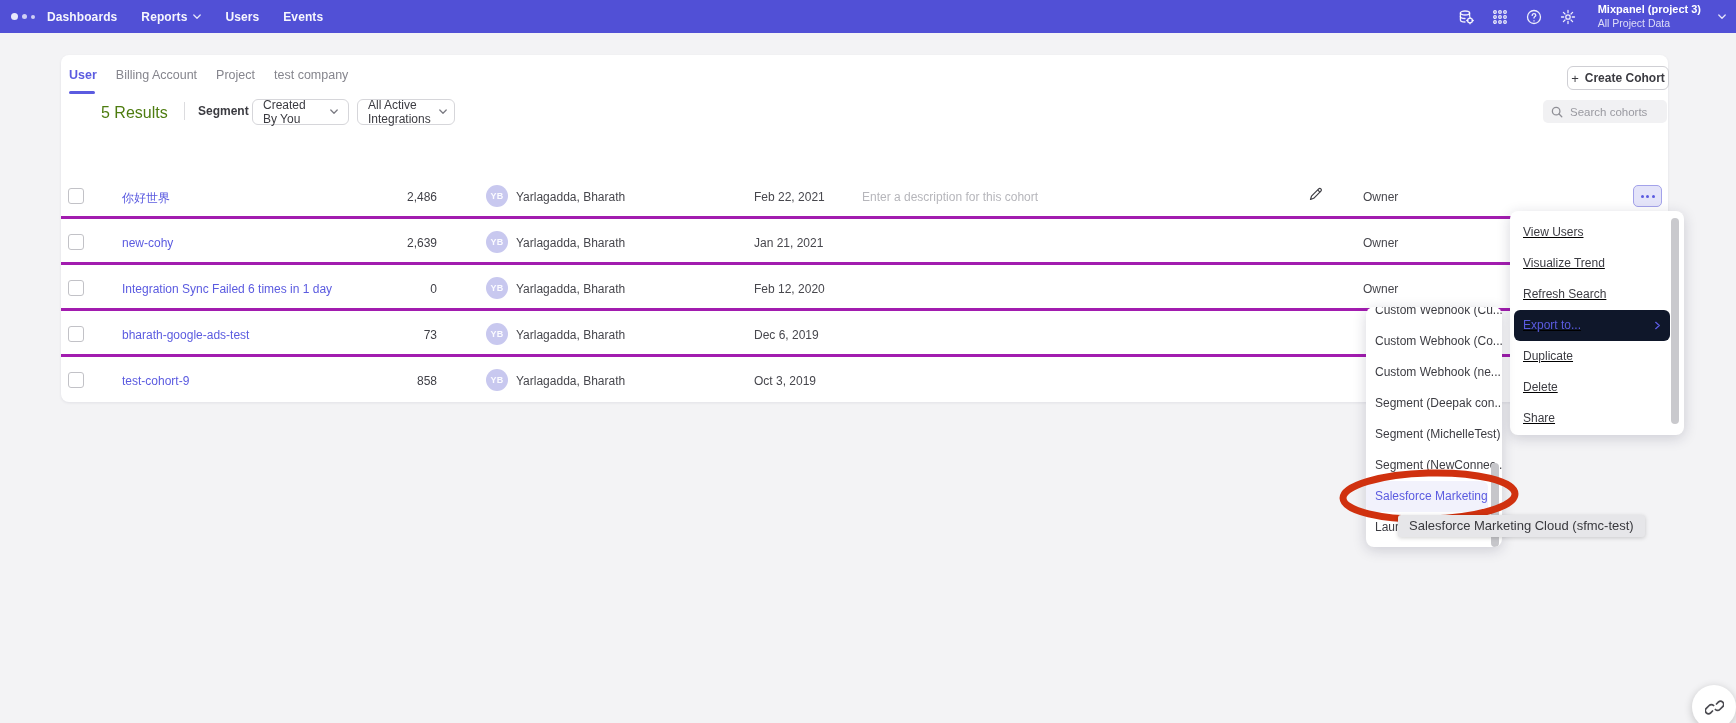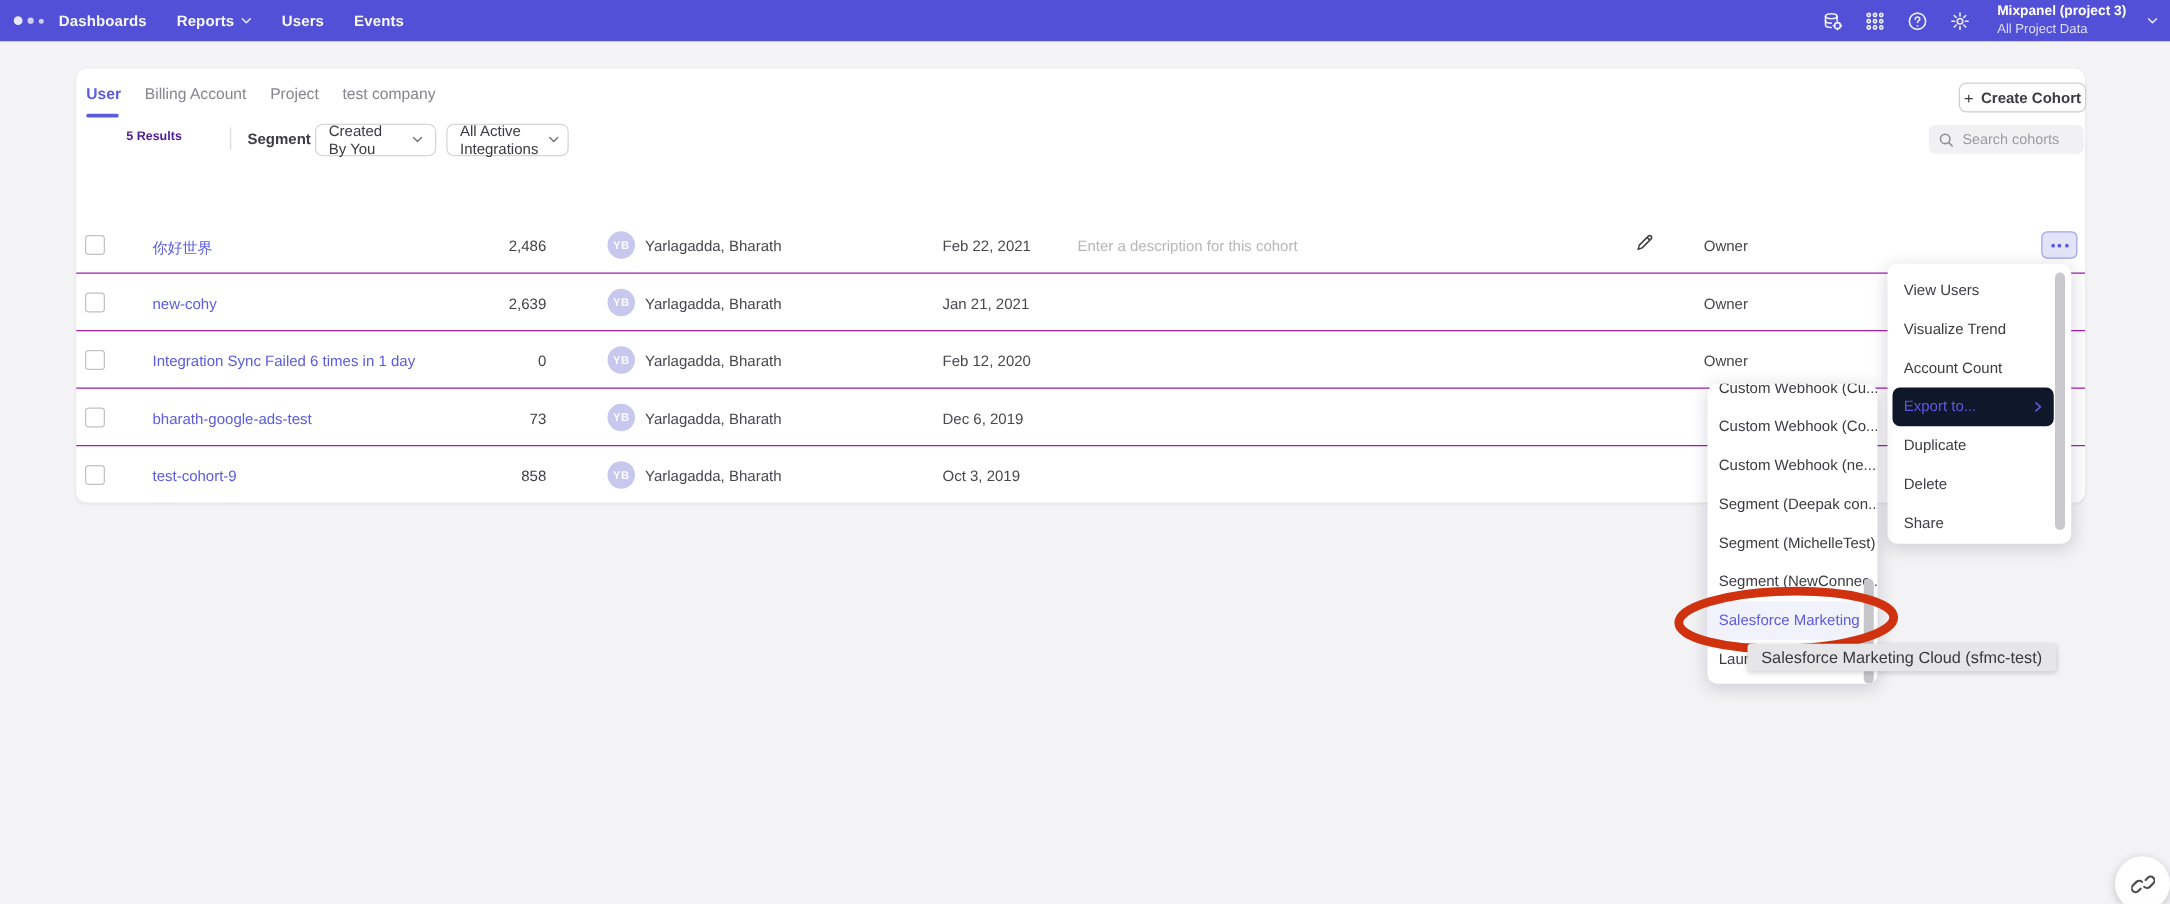--- a/index.html
+++ b/index.html
@@ -35,21 +35,21 @@
   
   .card { position:absolute; left:61px; top:55px; width:1607px; height:347px; background:#fff; border-radius:8px; box-shadow:0 1px 3px rgba(30,30,60,0.08); }
   .tabs { position:absolute; left:8px; top:13px; display:flex; gap:19px; }
   .tab { font-size:12.5px; color:#85858d; cursor:pointer; padding-bottom:12px; position:relative; }
   .tab.active { color:#5b5be0; font-weight:bold; }
   .tab.active::after { content:""; position:absolute; left:0; bottom:0; width:26px; height:3px; border-radius:2px; background:#5b5be0; }
   .create-btn { position:absolute; left:1506px; top:11px; width:102px; height:24px; border:1px solid #cfcfd4; border-radius:6px; background:#fff; display:flex; align-items:center; justify-content:center; gap:6px; font-size:12px; color:#3b3b41; font-weight:bold; cursor:pointer; }
   .create-btn .plus { font-size:13px; font-weight:normal; color:#3b3b41; }
 
   .filter-row { position:absolute; left:0; top:44px; width:100%; height:26px; }
-  .results { position:absolute; left:40px; top:5px; font-size:10px; color:#4c1d95; font-weight:bold; }
+  .results { position:absolute; left:40px; top:5px; font-size:16px; color:#4d7c0f; font-weight:normal; }
   .vdiv { position:absolute; left:123px; top:3px; width:1px; height:18px; background:#dcdcdf; }
   .filter-by { position:absolute; left:137px; top:5px; font-size:12px; color:#3b3b41; font-weight:bold; }
   .drop-btn { position:absolute; top:0; height:26px; border:1px solid #d6d6da; border-radius:6px; background:#fff; display:flex; align-items:center; gap:8px; padding:0 10px; font-size:12px; color:#3b3b41; cursor:pointer; }
   .drop-btn .chev path { stroke:#7a7a82; }
   .db1 { left:191px; width:97px; }
   .db2 { left:296px; width:98px;align-items:center; }
   .search-cohorts { position:absolute; left:1482px; top:1px; width:124px; height:23px; background:#f1f1f3; border-radius:5px; display:flex; align-items:center; gap:7px; padding:0 8px; cursor:text; }
   .search-cohorts svg { width:12px; height:12px; flex:0 0 auto; }
   .search-cohorts svg circle, .search-cohorts svg line { fill:none; stroke:#8f8f96; stroke-width:1.5; stroke-linecap:round; }
   .search-cohorts .ph { color:#9a9aa1; font-size:11.5px; }
@@ -61,37 +61,37 @@
   .thead .cb { top:4px; }
   .h-name { left:61px; }
   .h-count { left:300px; width:76px; text-align:right; }
   .h-created { left:440px; }
   .h-mod { left:693px; display:flex; align-items:center; gap:5px; }
   .h-desc { left:801px; }
   .h-access { left:1302px; }
   .sort-ico { width:8px; height:11px; }
   .sort-ico path { fill:none; stroke:#8f8f96; stroke-width:1.4; stroke-linecap:round; stroke-linejoin:round; }
 
-  .trow { position:absolute; left:0; width:100%; height:46px; border-bottom:1px solid #a21caf; }
+  .trow { position:absolute; left:0; width:100%; height:46px; border-bottom:3px solid #a21caf; }
   .trow .cb { top:15px; }
   .cell { position:absolute; top:17px; font-size:12px; color:#47474d; }
   .cname { left:61px; color:#5b5be0; cursor:pointer; text-decoration:none; }
   .ccount { left:300px; width:76px; text-align:right; color:#3f3f46; }
   .avatar { position:absolute; left:425px; top:12px; width:22px; height:22px; border-radius:50%; background:#c8c8ef; color:#fbfbff; font-size:9px; font-weight:bold; display:flex; align-items:center; justify-content:center; letter-spacing:0.3px; }
   .ccreator { left:455px; }
   .cmod { left:693px; }
   .cdesc { left:801px; color:#b6b6bb; cursor:text; }
   .pencil { position:absolute; left:1247px; top:13px; width:16px; height:16px; cursor:pointer; }
   .pencil path { fill:none; stroke:#3e3e44; stroke-width:1.2; stroke-linejoin:round; }
   .caccess { left:1302px; }
   .dots-btn { position:absolute; left:1572px; top:12px; width:29px; height:22px; border:1px solid #a3a2ea; border-radius:5px; background:#e4e4f9; display:flex; align-items:center; justify-content:center; gap:2.5px; cursor:pointer; }
   .dots-btn i { width:3px; height:3px; border-radius:50%; background:#5b5be0; display:block; }
 
   
-  .menu { position:absolute; left:1510px; top:211px; width:147px; height:224px; background:#fff; border-radius:8px; box-shadow:0 3px 14px rgba(30,30,60,0.18); padding-top:6px; z-index:40; }
+  .menu { position:absolute; left:1510px; top:211px; width:174px; height:224px; background:#fff; border-radius:8px; box-shadow:0 3px 14px rgba(30,30,60,0.18); padding-top:6px; z-index:40;text-decoration:underline; }
   .menu-item { height:31px; line-height:31px; font-size:12px; color:#3c3c42; padding-left:13px; cursor:pointer; position:relative; }
   .menu-item.hl { margin:0 14px 0 4px; padding-left:9px; border-radius:6px; background:#0f172a; color:#5b5be0; }
   .menu-item .chev-r { position:absolute; right:9px; top:11px; width:7px; height:9px; }
   .menu-item .chev-r path { fill:none; stroke:#5b5be0; stroke-width:1.5; stroke-linecap:round; stroke-linejoin:round; }
   .menu .sb { position:absolute; right:5px; top:7px; width:8px; height:206px; border-radius:4px; background:#c9c9cd; cursor:pointer; }
 
   
   .submenu { position:absolute; left:1366px; top:307px; width:136px; height:240px; background:#fff; border-radius:8px; box-shadow:0 3px 14px rgba(30,30,60,0.18); overflow:hidden; z-index:50; }
   .sub-item { position:absolute; left:0; width:100%; height:31px; line-height:31px; font-size:12px; color:#3c3c42; padding-left:9px; cursor:pointer; white-space:nowrap; overflow:hidden; }
   .sub-item.hl { width:122px; border-radius:6px; background:#f2f2fc; color:#5b5be0; }
@@ -263,21 +263,21 @@
       <span class="cell ccount">858</span>
       <span class="avatar">YB</span>
       <span class="cell ccreator">Yarlagadda, Bharath</span>
       <span class="cell cmod">Oct 3, 2019</span>
     </div>
   </div>
 
   <div class="menu">
     <div class="menu-item">View Users</div>
     <div class="menu-item">Visualize Trend</div>
-    <div class="menu-item">Account Count</div>
+    <div class="menu-item">Refresh Search</div>
     <div class="menu-item hl">
       <span>Export to...</span>
       <svg class="chev-r" viewBox="0 0 7 10">
           <path d="M1.5 1.5L5.5 5l-4 3.5"></path>
         </svg>
     </div>
     <div class="menu-item">Duplicate</div>
     <div class="menu-item">Delete</div>
     <div class="menu-item">Share</div>
     <span class="sb"></span>

